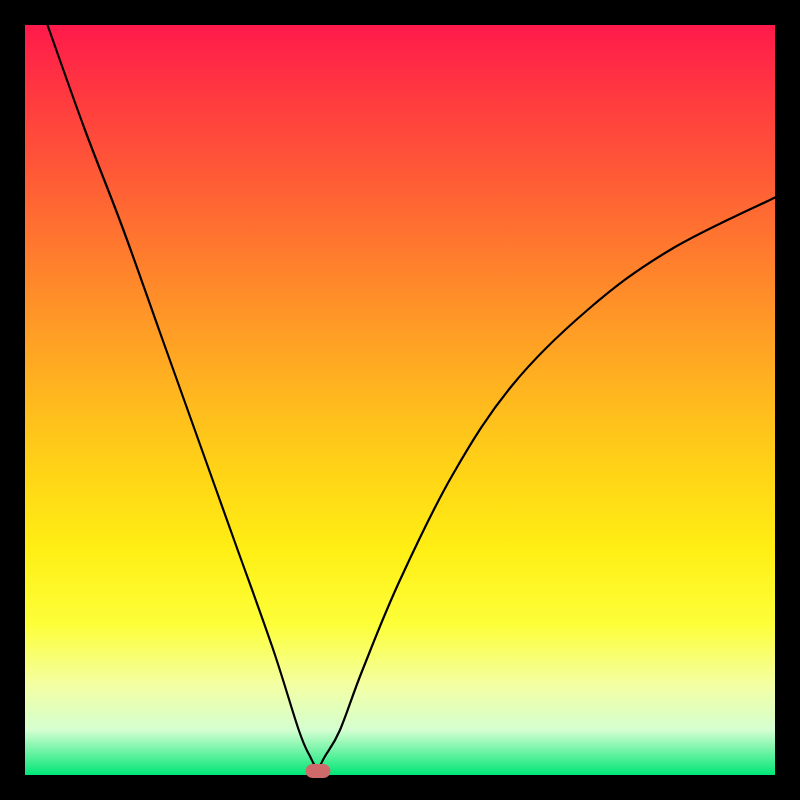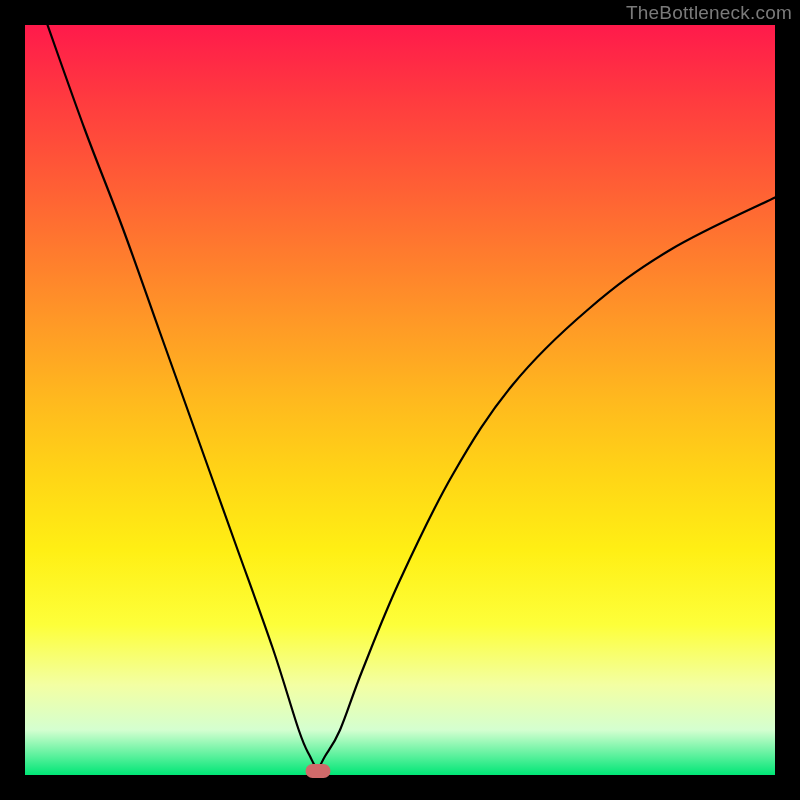--- a/index.html
+++ b/index.html
@@ -52,20 +52,19 @@
     height: 14px;
     border-radius: 7px;
     background: #cf6a6a;
     transform: translate(-50%, -50%);
   }
 </style>
 </head>
 <body>
 
 <div class="frame">
-  <div class="watermark">TheBottleneck.com</div>
   <div class="plot">
     <svg viewBox="0 0 750 750" preserveAspectRatio="none">
       <path id="curve-path" d="M 22.5 0 C 29.25 18.9, 46.5 68.55000000000001, 60 105 C 73.5 141.45, 84 166.05, 97.5 202.5 C 111 238.95, 121.5 269.7, 135 307.5 C 148.5 345.3, 159 374.7, 172.5 412.5 C 186 450.3, 196.50000000000003 479.7, 210.00000000000003 517.5 C 223.50000000000003 555.3, 236.025 588.75, 247.5 622.5 C 258.975 656.25, 267 685.425, 273.75 705 C 280.5 724.575, 281.625 724.5, 285 731.25 C 288.375 738, 289.8 742.5, 292.5 742.5 C 295.2 742.5, 295.95 738, 300 731.25 C 304.05 724.5, 308.25 720.525, 315 705 C 321.75 689.475, 326.7 672, 337.5 645 C 348.3 618, 358.8 590.1, 375 555 C 391.2 519.9, 407.24999999999994 485.1, 427.49999999999994 450 C 447.74999999999994 414.9, 463.2 389.7, 487.5 360 C 511.8 330.3, 534.15 309.3, 562.5 285 C 590.85 260.7, 611.25 245.25, 645 225 C 678.75 204.75, 731.1 181.95, 750 172.5" fill="none" stroke="#000" stroke-width="2.2" stroke-linecap="round" stroke-linejoin="round"></path>
     </svg>
     <div id="marker" class="marker" style="left: 292.5px; top: 746.25px;"></div>
   </div>
 </div>
 
 </body></html>

